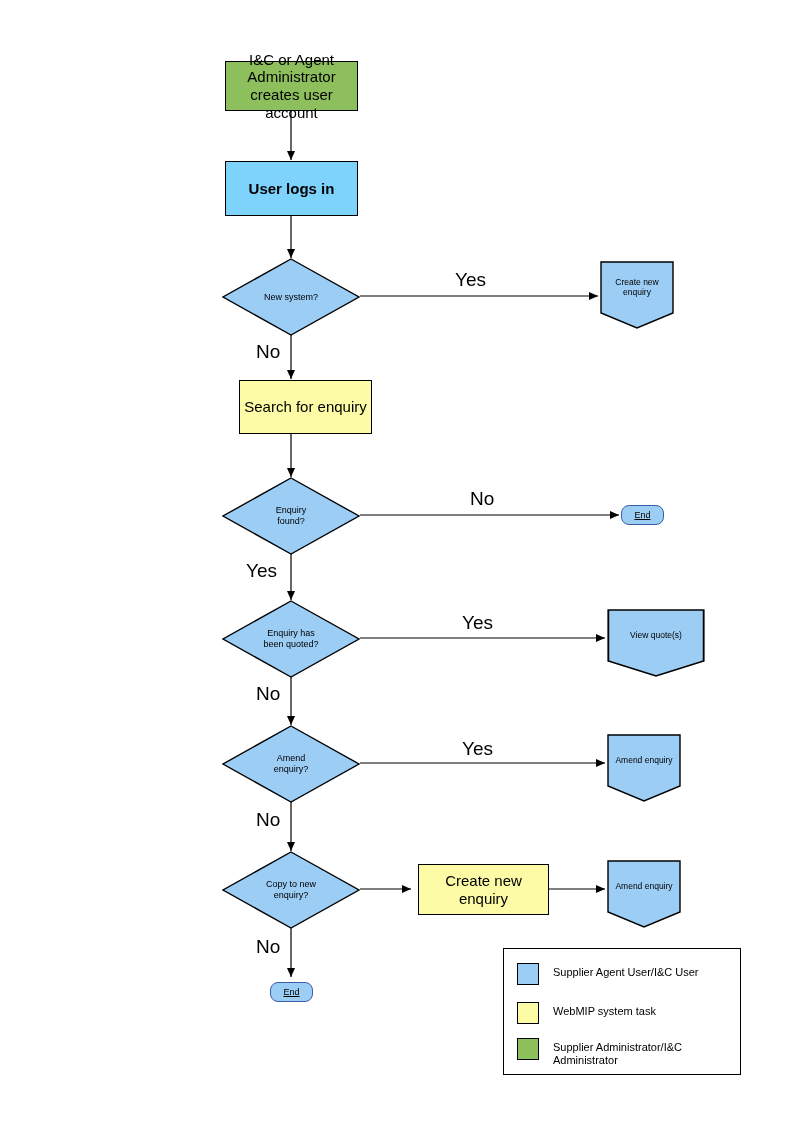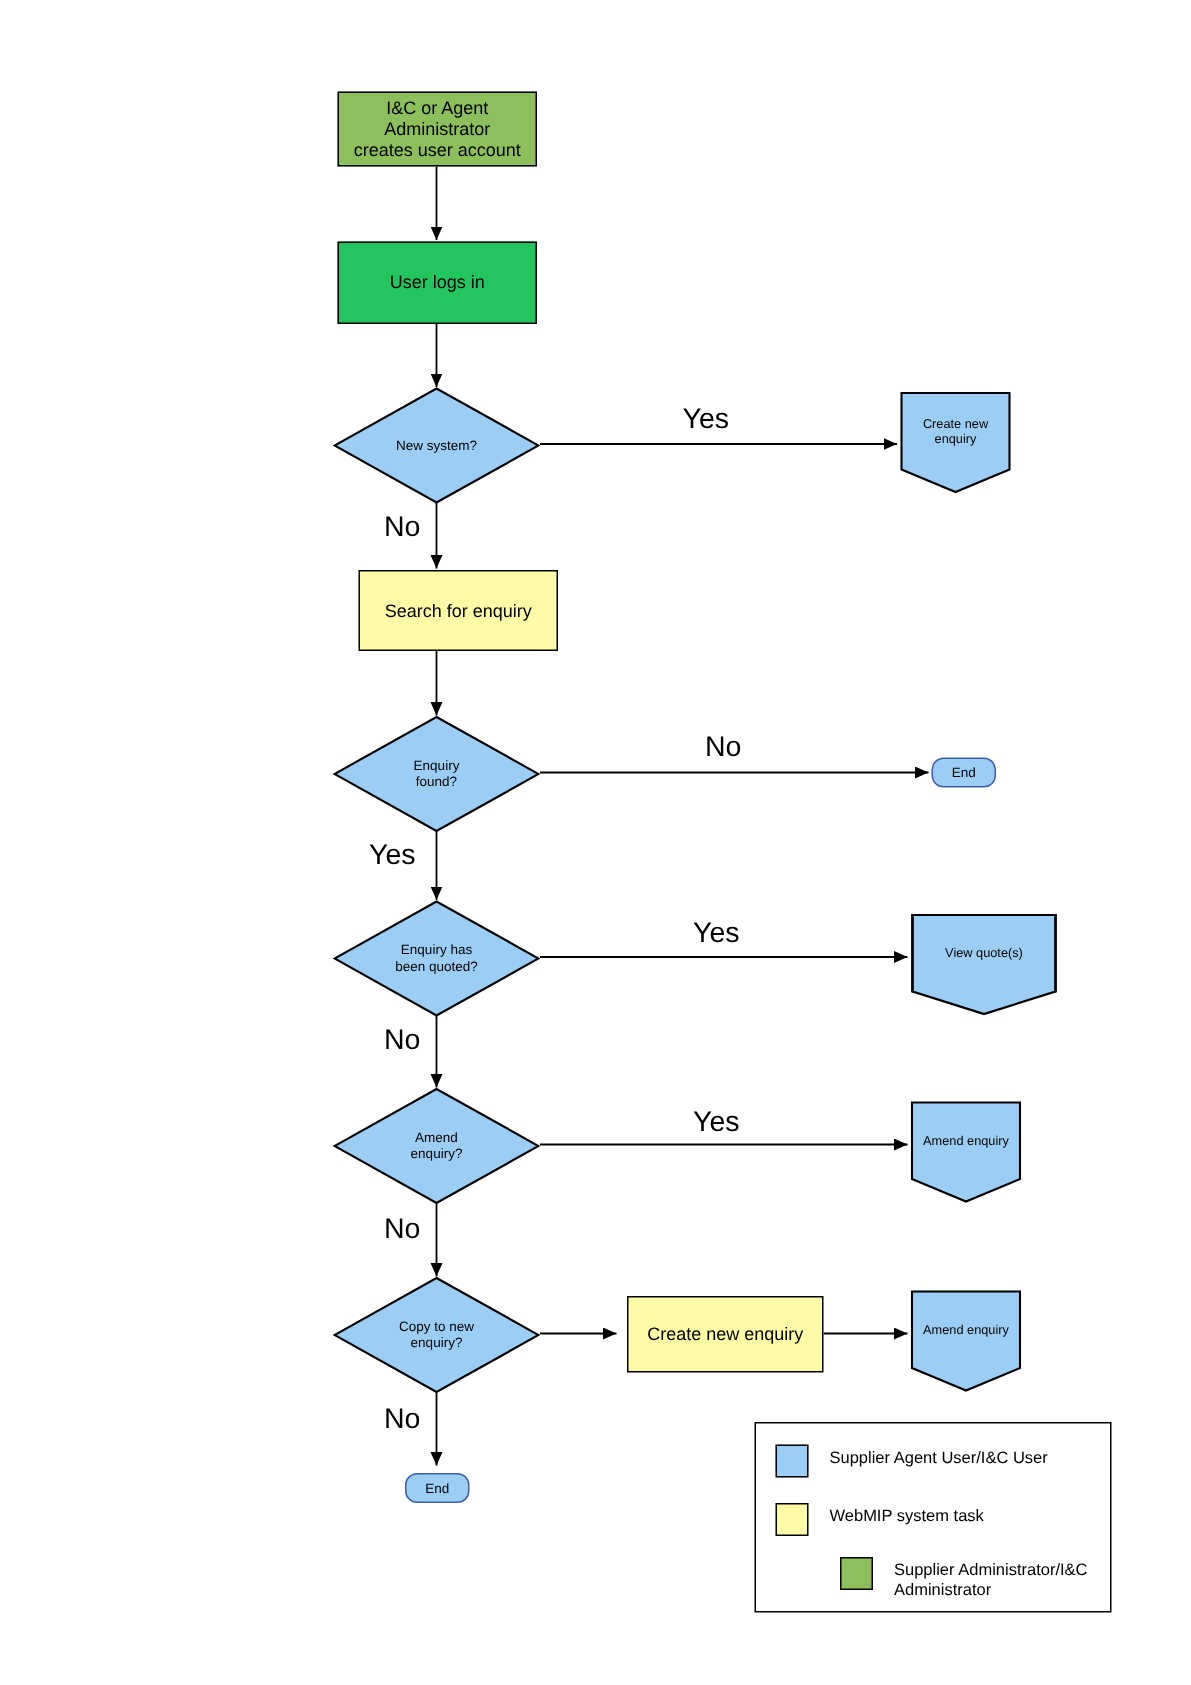--- a/index.html
+++ b/index.html
@@ -29,24 +29,24 @@
     justify-content: center;
     text-align: center;
     color: #000000;
     line-height: 1.18;
     z-index: 3;
     white-space: pre-line;
   }
   
   .proc {
     border: 1px solid #000000;
-    font-size: 12px;
+    font-size: 15px;
     padding: 2px;
   }
-  .fill-blue   { background: #22c55e; }
+  .fill-blue   { background: #7dd3fc; font-weight: bold; }
   .fill-yellow { background: #FDFBA5; }
   .fill-green  { background: #8DBF5C; }
 
   
   .diamond {
     background: transparent;
     border: none;
     font-size: 9px;
   }
   .diamond .dshape {
@@ -79,20 +79,21 @@
     z-index: 1;
     margin-bottom: 16px;
   }
 
   
   .terminator {
     background: #9CCDF5;
     border: 1px solid #3A5FA8;
     border-radius: 8px;
     font-size: 9px;
+    text-decoration: underline;
   }
 
   
   .branch-label {
     position: absolute;
     font-size: 19px;
     color: #000000;
     z-index: 4;
     line-height: 1;
     font-family: "Liberation Sans", sans-serif;
@@ -296,20 +297,20 @@
 
   <div id="legend">
     <div class="legend-row" style="top:14px;">
       <span class="legend-swatch" style="background:#9CCDF5;"></span>
       <span class="legend-text">Supplier Agent User/I&amp;C User</span>
     </div>
     <div class="legend-row" style="top:53px;">
       <span class="legend-swatch" style="background:#FDFBA5;"></span>
       <span class="legend-text">WebMIP system task</span>
     </div>
-    <div class="legend-row" style="top:89px;margin-left:43px;">
+    <div class="legend-row" style="top:89px;">
       <span class="legend-swatch" style="background:#8DBF5C;"></span>
       <span class="legend-text">Supplier Administrator/I&amp;C
 Administrator</span>
     </div>
   </div>
 
 </div>
 
 </body></html>

